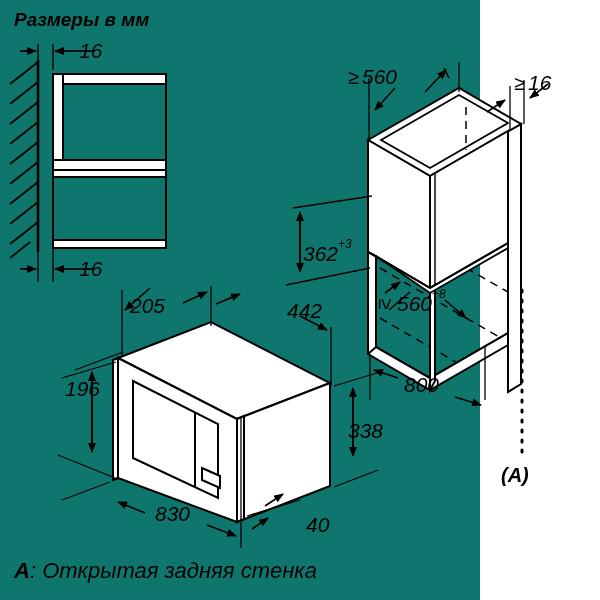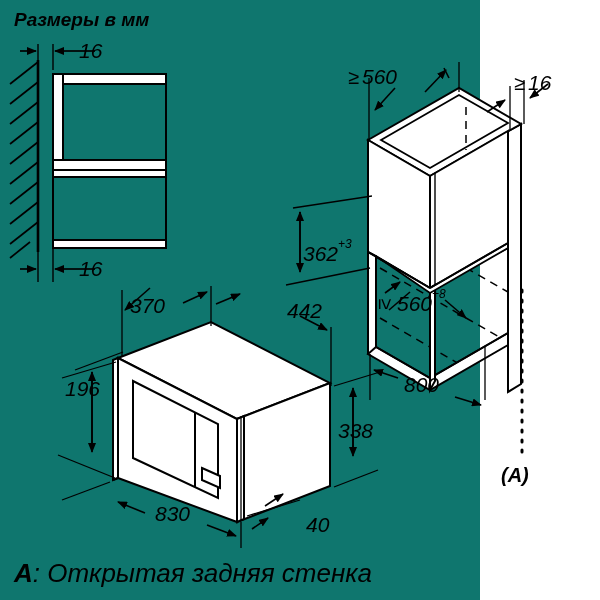--- a/index.html
+++ b/index.html
@@ -61,21 +61,21 @@
   .ge-rot {
     display: inline-block;
     transform: rotate(90deg);
     font-size: 20px;
   }
   .callout {
     font-size: 20px;
     font-weight: bold;
   }
   .footnote {
-    font-size: 26px;
+    font-size: 22px;
     font-weight: normal;
   }
   .footnote b {
     font-weight: bold;
   }
 </style>
 </head>
 <body>
 
 <div id="stage">
@@ -296,27 +296,27 @@
   <div class="txt dim" style="left:271px; top:243px;margin-left:32px;">
     <span>362</span><span class="dim-sup">+3</span>
   </div>
 
   <div class="txt dim" style="left:381px; top:293px;">
     <span class="ge-rot">≥</span><span style="padding-left:5px;">560</span><span class="dim-sup">+8</span>
   </div>
 
   <div class="txt dim" style="left:404px; top:374px;">800</div>
 
-  <div class="txt dim" style="left:130px; top:295px;">370</div>
+  <div class="txt dim" style="left:130px; top:295px;">205</div>
 
   <div class="txt dim" style="left:240px; top:300px;margin-left:47px;">442</div>
 
   <div class="txt dim" style="left:65px; top:378px;">196</div>
 
-  <div class="txt dim" style="left:338px; top:420px;text-align:center;">338</div>
+  <div class="txt dim" style="left:348px; top:420px;text-align:center;">338</div>
 
   <div class="txt dim" style="left:155px; top:503px;">830</div>
 
   <div class="txt dim" style="left:306px; top:514px;">40</div>
 
   <div class="txt callout" style="left:501px; top:465px;">(A)</div>
 
   <div class="txt footnote" style="left:14px; top:560px;">
     <b>A</b><span>: </span><span>Открытая задняя стенка</span>
   </div>

